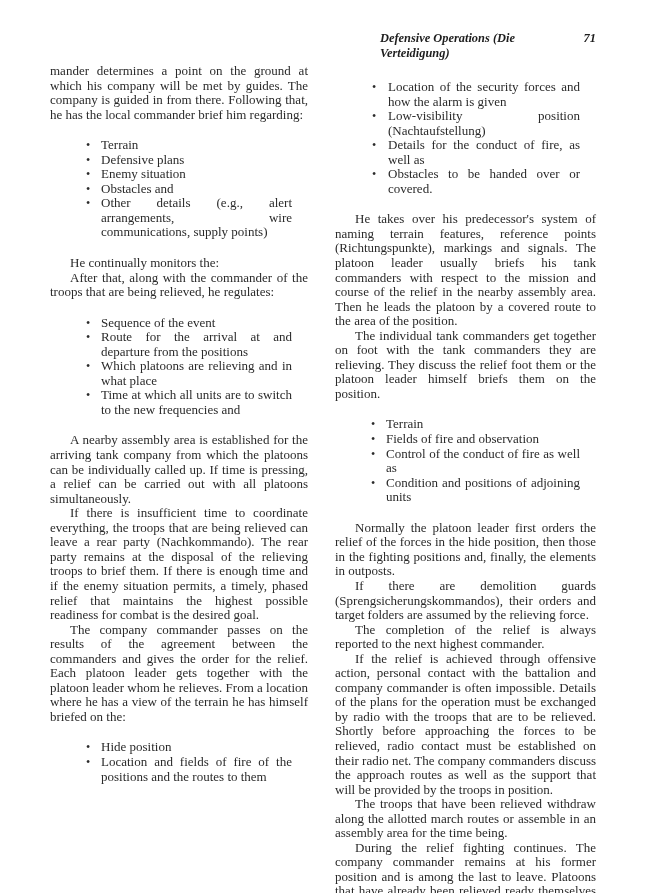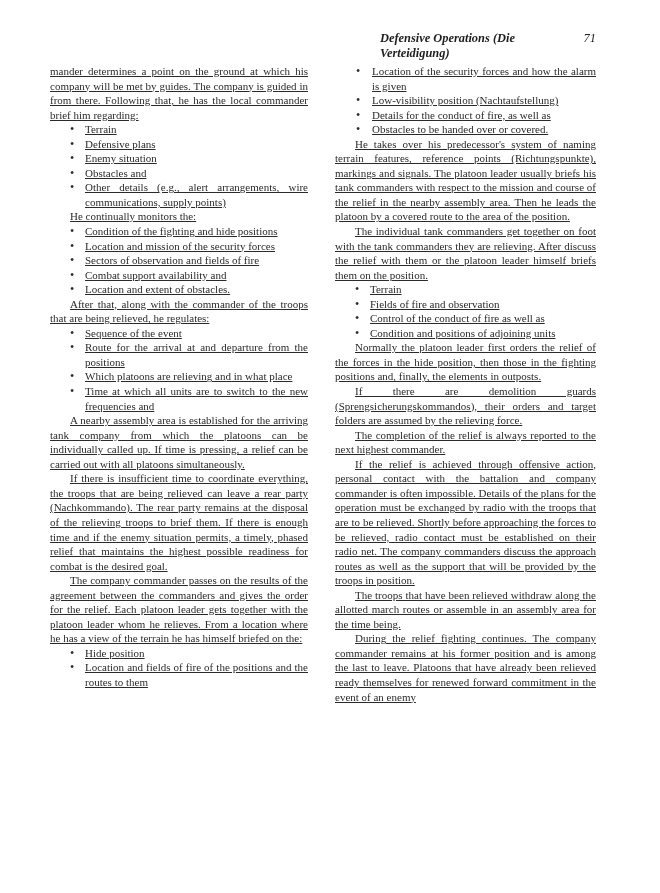--- a/index.html
+++ b/index.html
@@ -7,32 +7,31 @@
     width: 660px; height: 893px; position: relative; overflow: hidden;
     font-family: "Liberation Serif", "DejaVu Serif", serif;
     color: #2a2a2a;
   }
   .header {
     position: absolute; top: 31px; left: 380px; width: 216px;
     display: flex; justify-content: flex-start; align-items: baseline;
     font-style: italic; font-weight: bold; font-size: 12.4px;
     color: #1e1e1e;
   }
-  .header .num { font-style: italic; font-weight: normal; }
+  .header .num { font-style: italic; font-weight: bold; }
   .col {
     position: absolute; top: 64px;
-    font-size: 11px; line-height: 14.55px;
+    font-size: 13px; line-height: 14.55px;
     text-align: justify;
-    text-decoration: underline;
   }
   .col.left { left: 50px; width: 258px; }
   .col.right { left: 335px; width: 261px; }
   .p { margin: 0; text-indent: 20px; }
   .p.noindent { text-indent: 0; }
-  ul.bl { list-style: none; margin: 0; padding: 0; }
+  ul.bl { list-style: none; margin: 16px; padding: 0; }
   ul.bl li {
     position: relative; padding-left: 35px; text-align: justify;
   }
   ul.bl li::before {
     content: "\2022"; position: absolute; left: 20px; top: 0;
     font-size: 12px;
   }
   .col.right ul.bl.b1 li { padding-left: 37px; }
   .col.right ul.bl.b1 li::before { left: 21px; }
 </style>
@@ -47,27 +46,20 @@
 <div class="col left">
   <p class="p noindent">mander determines a point on the ground at which his company will be met by guides. The company is guided in from there. Following that, he has the local commander brief him regarding:</p>
   <ul class="bl">
     <li>Terrain</li>
     <li>Defensive plans</li>
     <li>Enemy situation</li>
     <li>Obstacles and</li>
     <li>Other details (e.g., alert arrangements, wire communications, supply points)</li>
   </ul>
   <p class="p">He continually monitors the:</p>
-  <ul class="bl">
-    <li>Condition of the fighting and hide positions</li>
-    <li>Location and mission of the security forces</li>
-    <li>Sectors of observation and fields of fire</li>
-    <li>Combat support availability and</li>
-    <li>Location and extent of obstacles.</li>
-  </ul>
   <p class="p">After that, along with the commander of the troops that are being relieved, he regulates:</p>
   <ul class="bl">
     <li>Sequence of the event</li>
     <li>Route for the arrival at and departure from the positions</li>
     <li>Which platoons are relieving and in what place</li>
     <li>Time at which all units are to switch to the new frequencies and</li>
   </ul>
   <p class="p">A nearby assembly area is established for the arriving tank company from which the platoons can be individually called up. If time is pressing, a relief can be carried out with all platoons simultaneously.</p>
   <p class="p">If there is insufficient time to coordinate everything, the troops that are being relieved can leave a rear party (Nachkommando). The rear party remains at the disposal of the relieving troops to brief them. If there is enough time and if the enemy situation permits, a timely, phased relief that maintains the highest possible readiness for combat is the desired goal.</p>
   <p class="p">The company commander passes on the results of the agreement between the commanders and gives the order for the relief. Each platoon leader gets together with the platoon leader whom he relieves. From a location where he has a view of the terrain he has himself briefed on the:</p>
@@ -78,21 +70,21 @@
 </div>
 
 <div class="col right">
   <ul class="bl b1">
     <li>Location of the security forces and how the alarm is given</li>
     <li>Low-visibility position (Nachtaufstellung)</li>
     <li>Details for the conduct of fire, as well as</li>
     <li>Obstacles to be handed over or covered.</li>
   </ul>
   <p class="p">He takes over his predecessor's system of naming terrain features, reference points (Richtungspunkte), markings and signals. The platoon leader usually briefs his tank commanders with respect to the mission and course of the relief in the nearby assembly area. Then he leads the platoon by a covered route to the area of the position.</p>
-  <p class="p">The individual tank commanders get together on foot with the tank commanders they are relieving. After discuss the relief with them or the platoon leader himself briefs them on the position.</p>
+  <p class="p">The individual tank commanders get together on foot with the tank commanders they are relieving. They discuss the relief foot them or the platoon leader himself briefs them on the position.</p>
   <ul class="bl">
     <li>Terrain</li>
     <li>Fields of fire and observation</li>
     <li>Control of the conduct of fire as well as</li>
     <li>Condition and positions of adjoining units</li>
   </ul>
   <p class="p">Normally the platoon leader first orders the relief of the forces in the hide position, then those in the fighting positions and, finally, the elements in outposts.</p>
   <p class="p">If there are demolition guards (Sprengsicherungskommandos), their orders and target folders are assumed by the relieving force.</p>
   <p class="p">The completion of the relief is always reported to the next highest commander.</p>
   <p class="p">If the relief is achieved through offensive action, personal contact with the battalion and company commander is often impossible. Details of the plans for the operation must be exchanged by radio with the troops that are to be relieved. Shortly before approaching the forces to be relieved, radio contact must be established on their radio net. The company commanders discuss the approach routes as well as the support that will be provided by the troops in position.</p>

